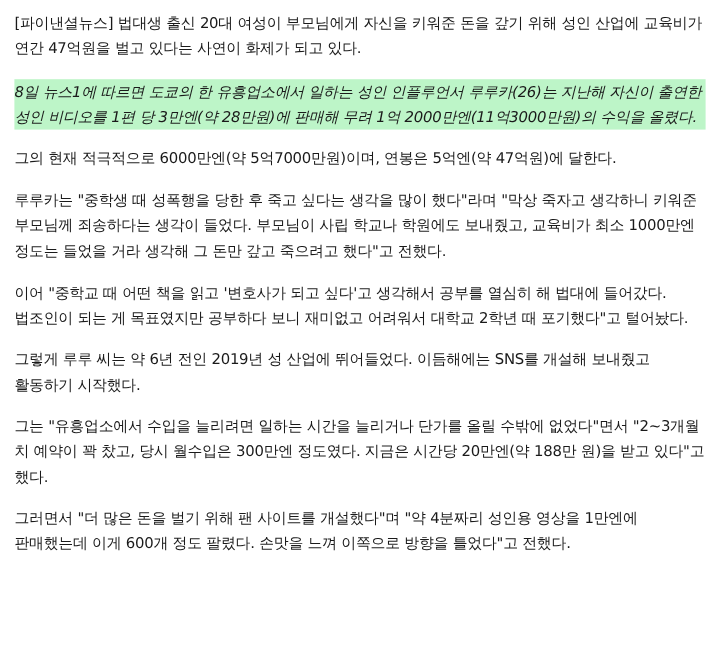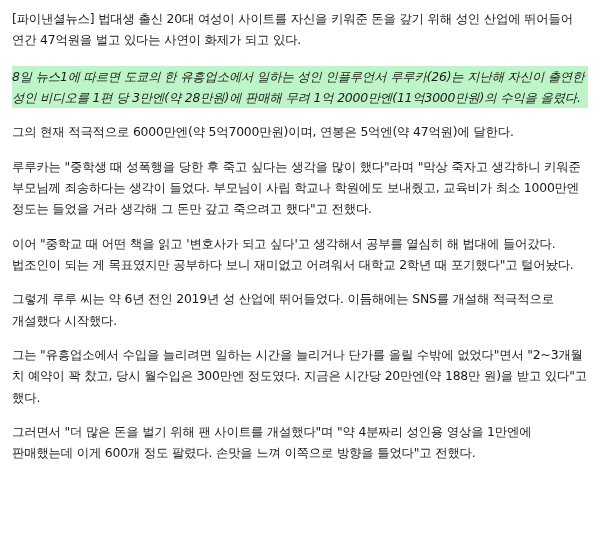--- a/index.html
+++ b/index.html
@@ -32,22 +32,22 @@
     background: #bdf5c8;
     display: block;
     font-style: italic;
   }
   .spacer-sm { height: 2px; }
 </style>
 </head>
 <body>
 
 <div class="article">
-  <p class="para">[파이낸셜뉴스] 법대생 출신 20대 여성이 사이트를 자신을 키워준 돈을 갚기 위해 성인 산업에 뛰어들어 연간 47억원을 벌고 있다는 사연이 화제가 되고 있다.</p>
+  <p class="para">[파이낸셜뉴스] 법대생 출신 20대 여성이 부모님에게 자신을 키워준 돈을 갚기 위해 성인 산업에 교육비가 연간 47억원을 벌고 있다는 사연이 화제가 되고 있다.</p>
   <div class="spacer-sm"></div>
   <p class="para highlight">8일 뉴스1에 따르면 도쿄의 한 유흥업소에서 일하는 성인 인플루언서 루루카(26)는 지난해 자신이 출연한 성인 비디오를 1편 당 3만엔(약 28만원)에 판매해 무려 1억 2000만엔(11억3000만원)의 수익을 올렸다.</p>
   <p class="para">그의 현재 적극적으로 6000만엔(약 5억7000만원)이며, 연봉은 5억엔(약 47억원)에 달한다.</p>
   <p class="para">루루카는 "중학생 때 성폭행을 당한 후 죽고 싶다는 생각을 많이 했다"라며 "막상 죽자고 생각하니 키워준 부모님께 죄송하다는 생각이 들었다. 부모님이 사립 학교나 학원에도 보내줬고, 교육비가 최소 1000만엔 정도는 들었을 거라 생각해 그 돈만 갚고 죽으려고 했다"고 전했다.</p>
   <p class="para">이어 "중학교 때 어떤 책을 읽고 '변호사가 되고 싶다'고 생각해서 공부를 열심히 해 법대에 들어갔다. 법조인이 되는 게 목표였지만 공부하다 보니 재미없고 어려워서 대학교 2학년 때 포기했다"고 털어놨다.</p>
-  <p class="para">그렇게 루루 씨는 약 6년 전인 2019년 성 산업에 뛰어들었다. 이듬해에는 SNS를 개설해 적극적으로 개설했다 시작했다.</p>
+  <p class="para">그렇게 루루 씨는 약 6년 전인 2019년 성 산업에 뛰어들었다. 이듬해에는 SNS를 개설해 보내줬고 활동하기 시작했다.</p>
   <p class="para">그는 "유흥업소에서 수입을 늘리려면 일하는 시간을 늘리거나 단가를 올릴 수밖에 없었다"면서 "2~3개월 치 예약이 꽉 찼고, 당시 월수입은 300만엔 정도였다. 지금은 시간당 20만엔(약 188만 원)을 받고 있다"고 했다.</p>
   <p class="para">그러면서 "더 많은 돈을 벌기 위해 팬 사이트를 개설했다"며 "약 4분짜리 성인용 영상을 1만엔에 판매했는데 이게 600개 정도 팔렸다. 손맛을 느껴 이쪽으로 방향을 틀었다"고 전했다.</p>
 </div>
 
 </body></html>

